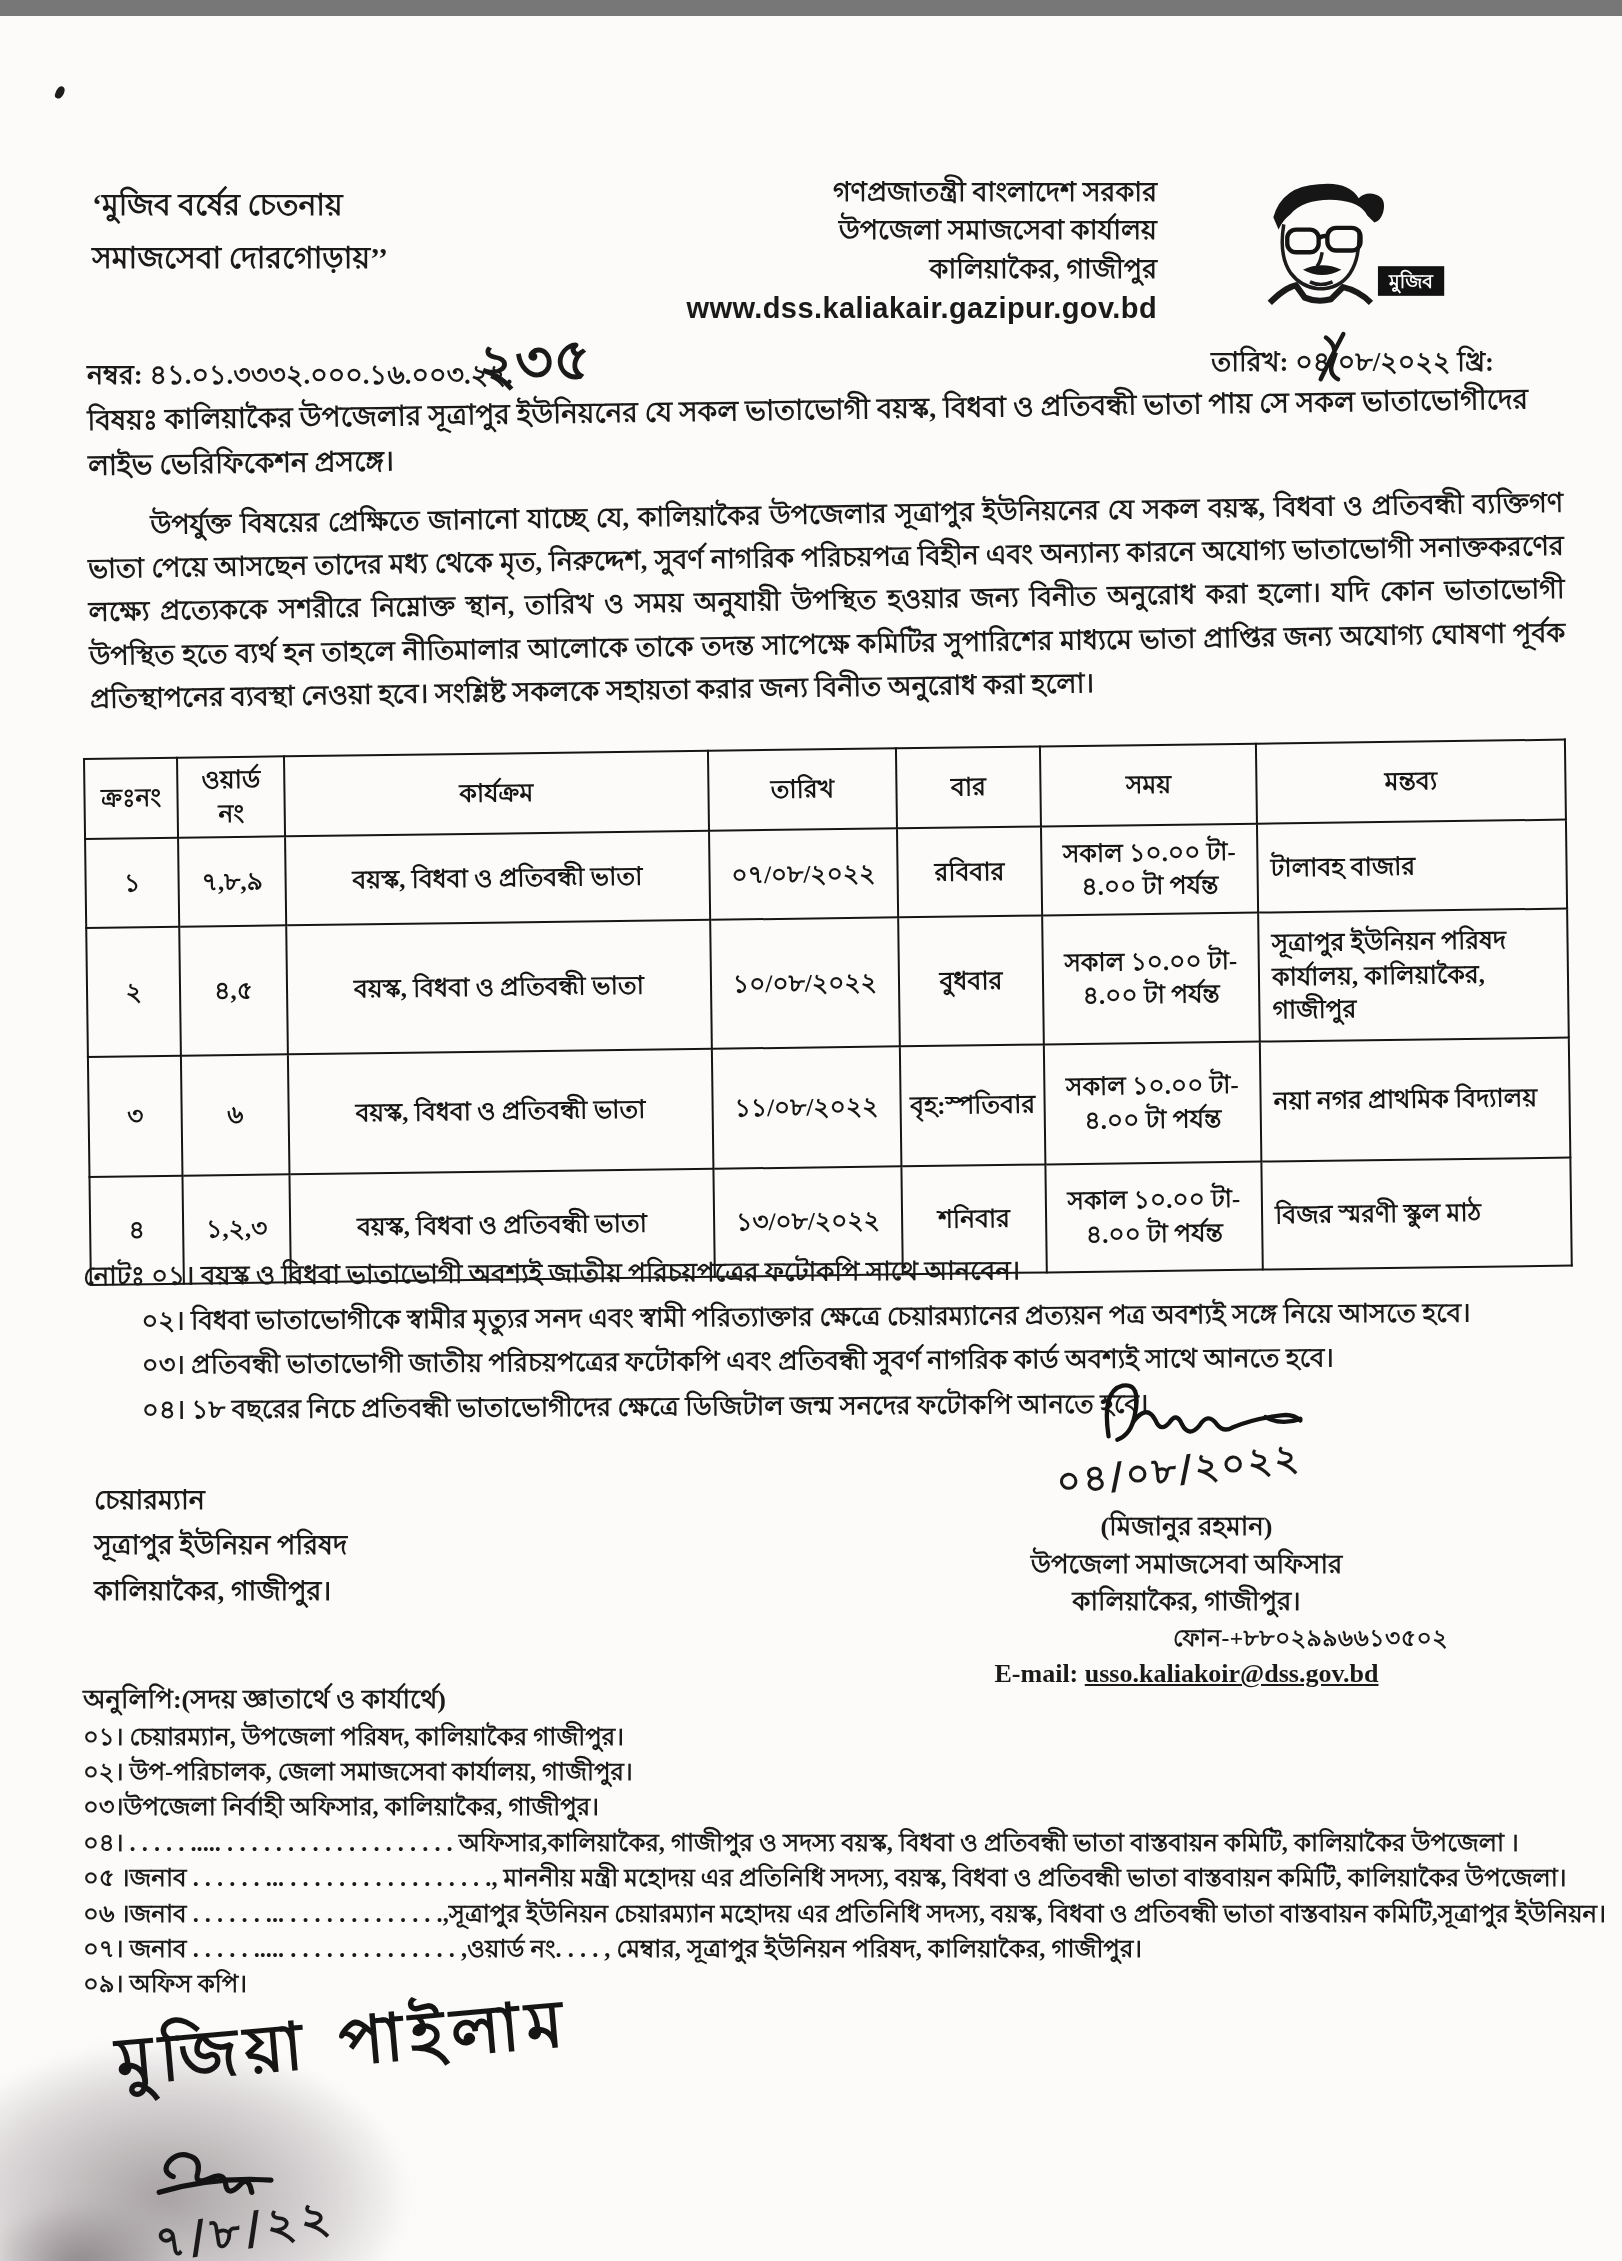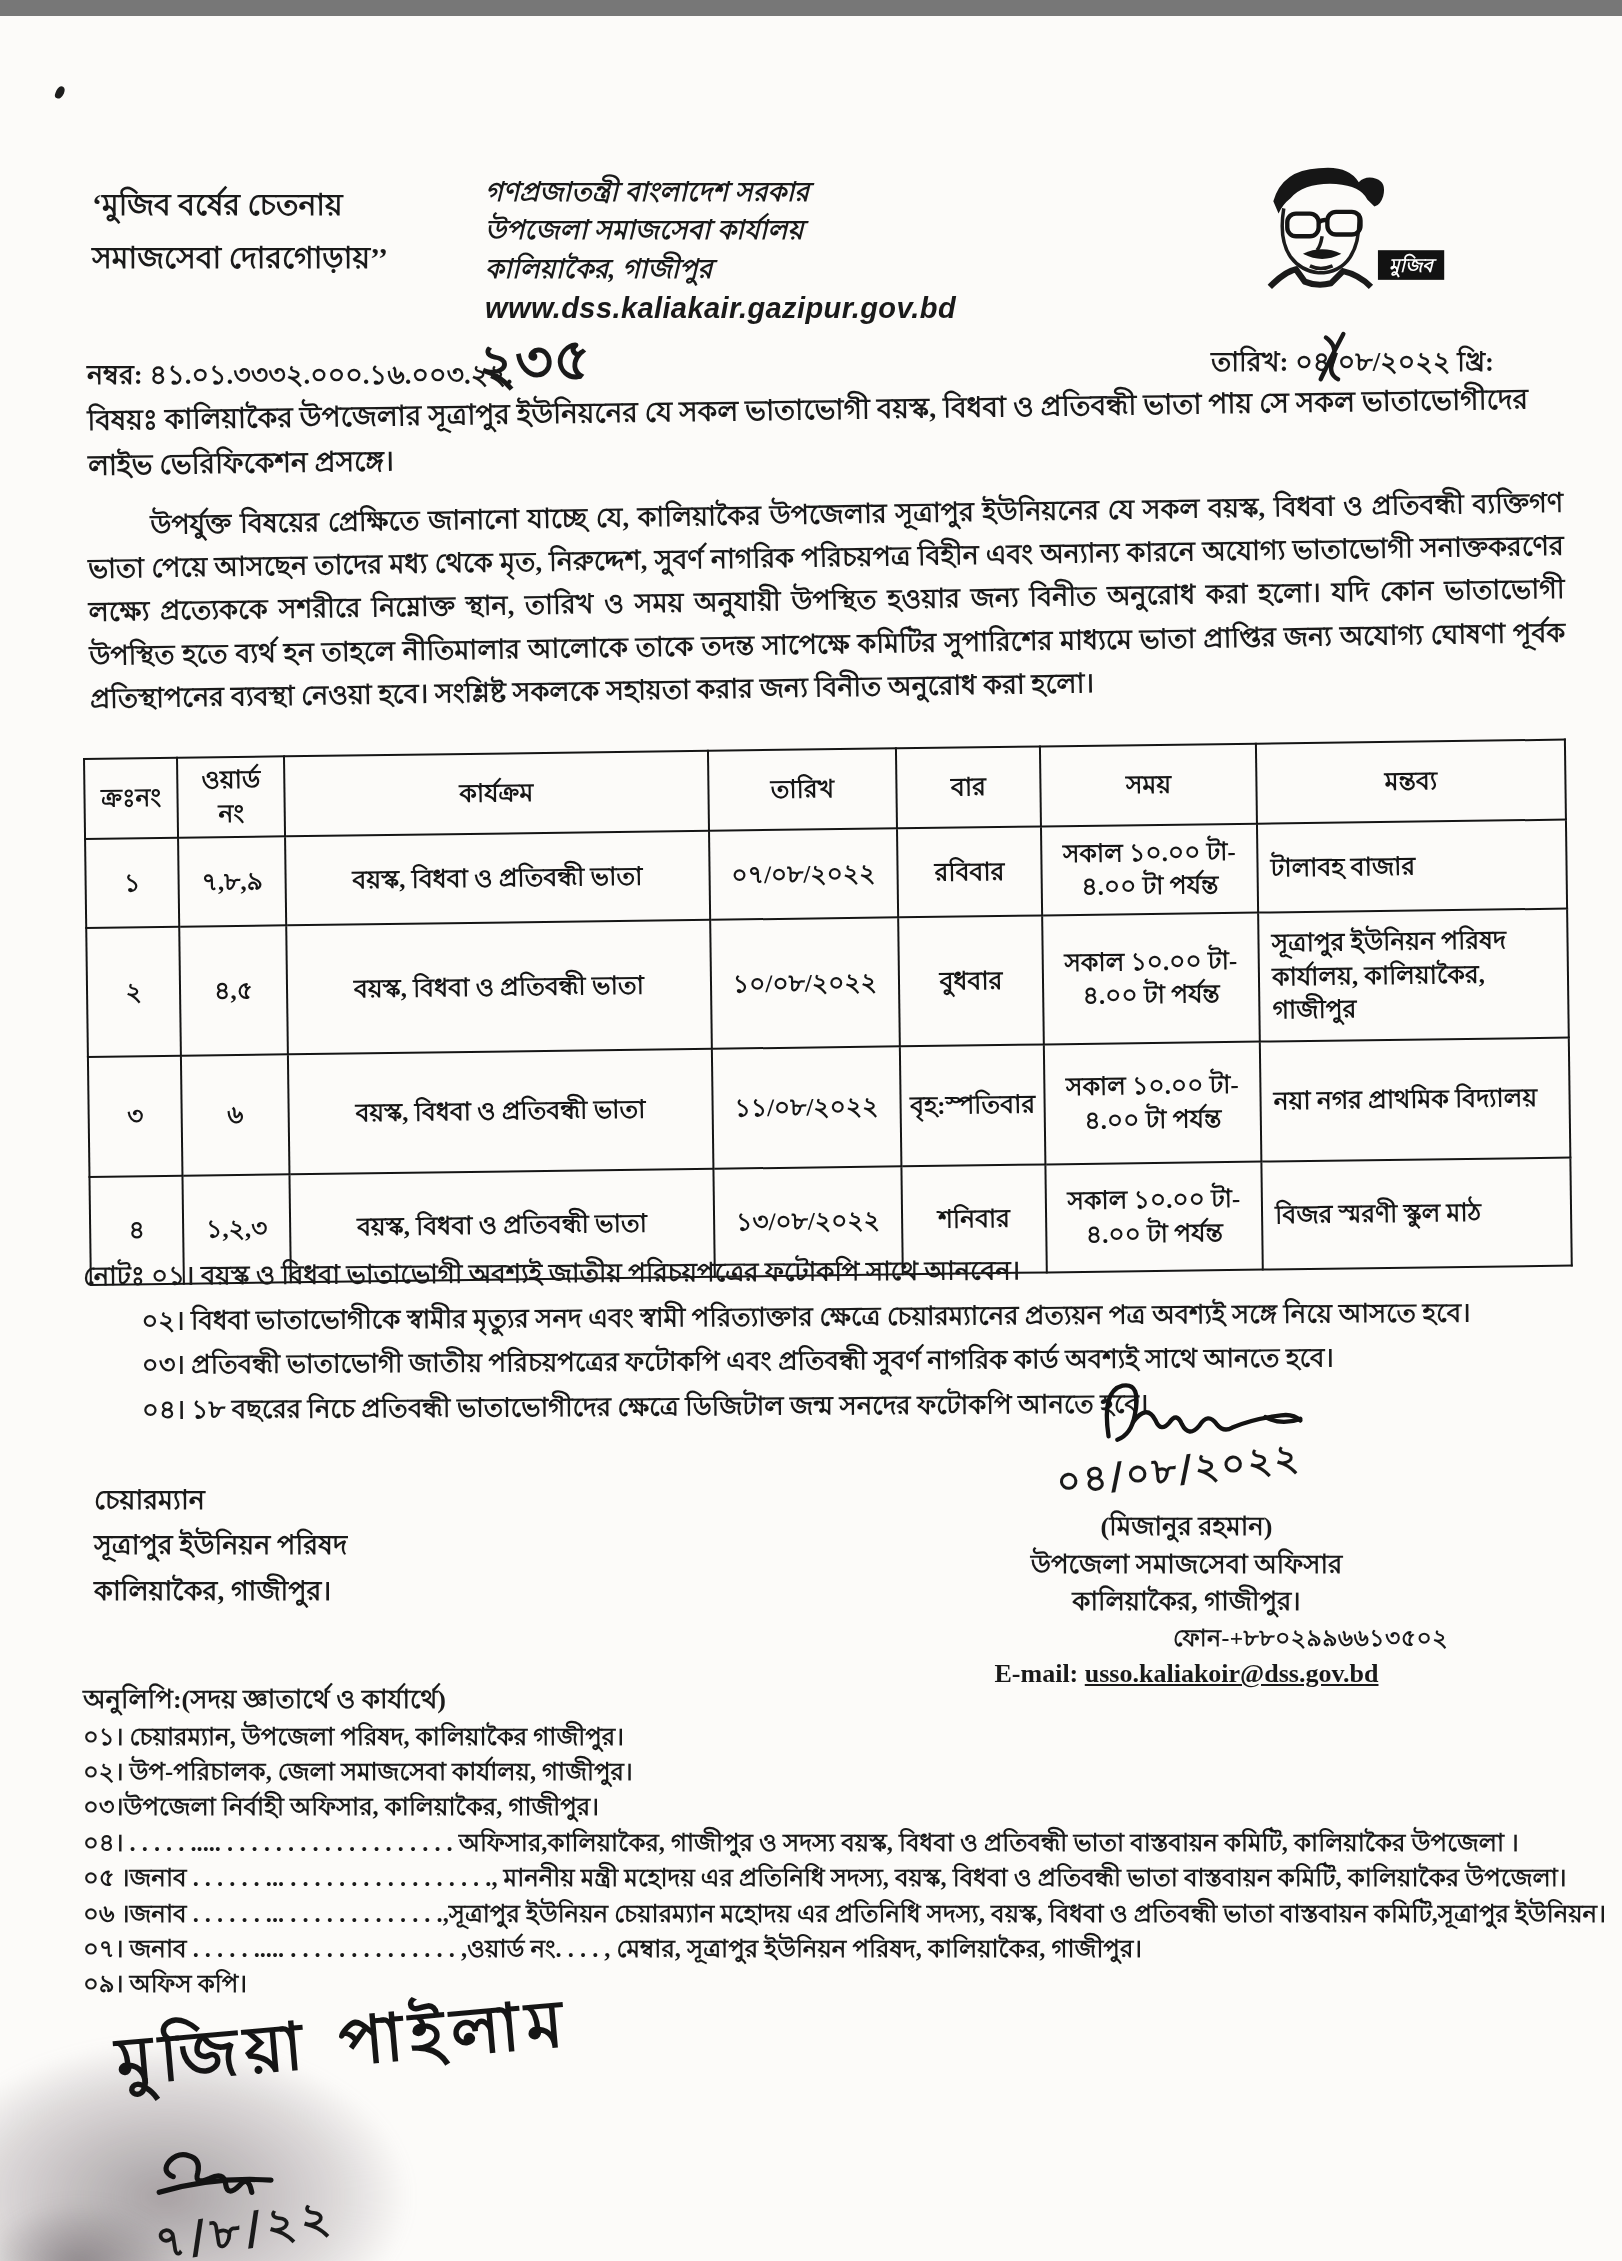--- a/index.html
+++ b/index.html
@@ -4,23 +4,23 @@
 <style>
   html,body{margin:0;padding:0;background:#777;}
   #paper{
     position:relative;width:1623px;height:2261px;margin:16px auto;
     background:#fcfbf9;overflow:hidden;color:#1a1a1a;
     font-family:"Liberation Serif","DejaVu Sans",serif;
   }
   .abs{position:absolute;}
   
   .slogan{left:92px;top:162px;width:419px;font-size:30px;font-weight:700;line-height:1.78;}
-  .center-head{left:485px;top:157px;width:672px;text-align:left;font-size:27px;font-weight:600;line-height:1.42;font-style:italic;}
+  .center-head{left:485px;top:157px;width:672px;text-align:right;font-size:27px;font-weight:600;line-height:1.42;}
   .center-head .url{font-weight:700;font-size:29px;font-family:"Liberation Sans","DejaVu Sans",sans-serif;letter-spacing:0.4px;}
-  .logo-box{left:1221px;top:140px;width:279px;height:157px;font-style:italic;}
+  .logo-box{left:1221px;top:156px;width:279px;height:157px;}
   .dot1{left:56px;top:70px;width:7.9px;height:13px;background:#1d1d1d;border-radius:50% 50% 60% 40%;transform:rotate(24deg);}
   
   .memo-line{left:87px;top:338px;font-size:27px;font-weight:600;}
   .hand-num{left:478px;top:302px;font-size:58px;font-weight:700;transform:rotate(-4deg);font-family:"DejaVu Sans",sans-serif;}
   .date-line{left:1211px;top:325px;font-size:27px;font-weight:600;}
   .date-scribble{left:1305px;top:311px;}
   
   .subject{left:87px;top:382px;width:1483px;font-size:28px;font-weight:700;line-height:1.62;transform:rotate(-0.85deg);transform-origin:left top;}
   .body-par{left:87px;top:489px;width:1476px;font-size:27px;font-weight:600;line-height:1.6;text-align:justify;text-indent:63px;transform:rotate(-0.9deg);transform-origin:left top;}
   

